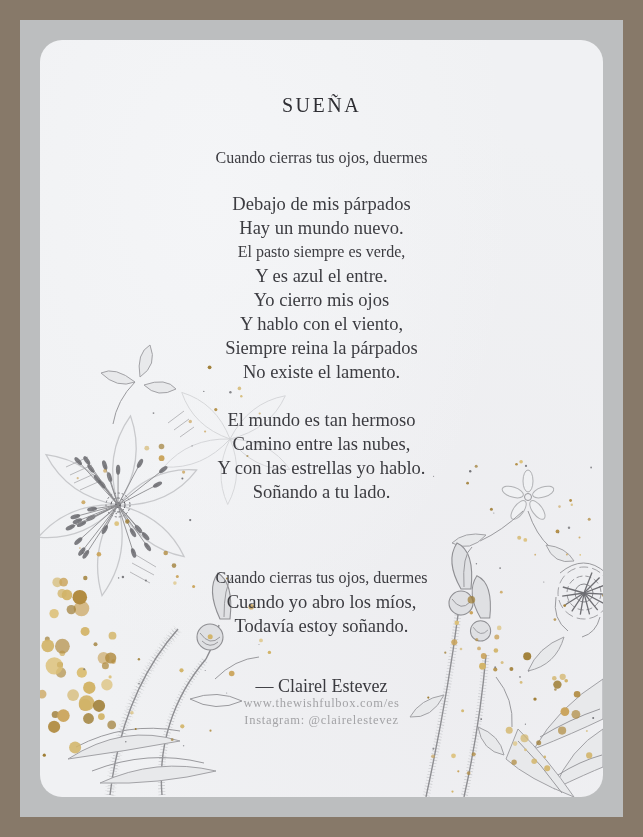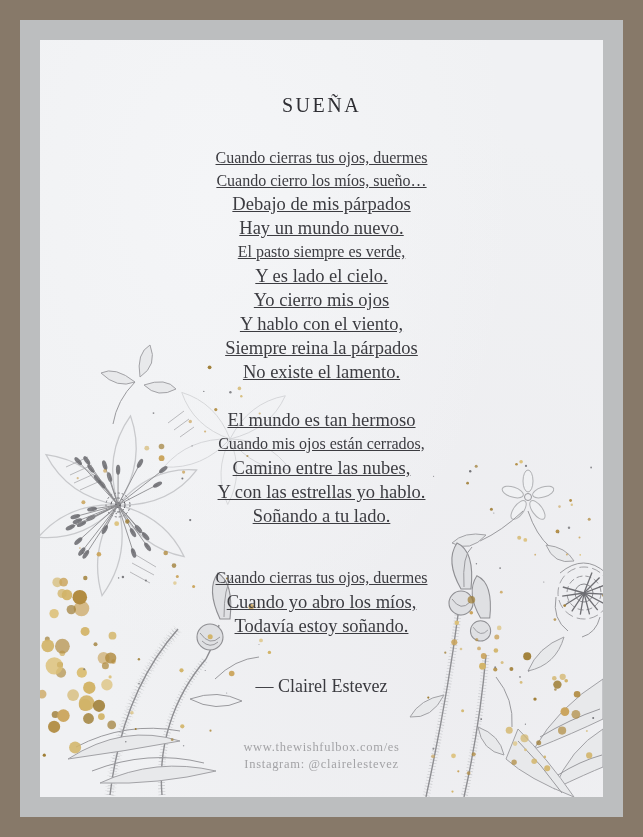--- a/index.html
+++ b/index.html
@@ -1,34 +1,34 @@
 <!DOCTYPE html>
 <html><head>
 <meta charset="utf-8">
 <style>
   html,body{margin:0;padding:0;background:#877969;}
   #canvas{position:relative;width:643px;height:837px;background:#877969;overflow:hidden;
           font-family:"Liberation Serif","DejaVu Serif",serif;}
   .frame-gray{position:absolute;left:20px;top:20px;right:20px;bottom:20px;background:#bcbebf;}
   .page{position:absolute;left:40px;top:40px;right:40px;bottom:40px;background:#f0f1f3;
         background-image:radial-gradient(ellipse at 30% 20%, #f4f5f7 0%, rgba(244,245,247,0) 55%),
-                         radial-gradient(ellipse at 75% 80%, #ededf0 0%, rgba(237,237,240,0) 60%);}
+                         radial-gradient(ellipse at 75% 80%, #ededf0 0%, rgba(237,237,240,0) 60%);border-radius:22px;}
   .floral{position:absolute;pointer-events:none;}
   .floral.left{left:0;bottom:0;}
   .floral.right{right:0;bottom:0;}
   .txt{position:absolute;left:0;right:0;text-align:center;color:#3c3c41;z-index:3;}
   .title{top:54px;font-size:20px;letter-spacing:2.5px;color:#2e2e33;}
-  .stanza .ln{display:block;font-size:18.5px;line-height:24px;text-decoration:underline;}
+  .stanza .ln{display:block;font-size:18.5px;line-height:24px;}
   .stanza .ln.sm{font-size:16px;}
   .s1{top:106px;} .s1 .ln{line-height:23px;}
   .s2{top:152px;}
   .s3{top:368px;}
   .s4{top:526px;}
   .attr{top:636px;font-size:18px;color:#3a3a3f;}
-  .footer{top:699px;color:#a3a3a6;font-size:12.5px;letter-spacing:0.7px;line-height:17px;}
+  .footer{top:655px;color:#a3a3a6;font-size:12.5px;letter-spacing:0.7px;line-height:17px;}
   .stem{stroke:#8e8e92;stroke-width:1.4;fill:none;}
   .fuzz{stroke:#9da0a3;stroke-width:7;stroke-dasharray:.6 2.4;fill:none;opacity:.5;}
   .fuzz2{stroke:#b7b9bb;stroke-width:11;stroke-dasharray:.5 3.2;fill:none;opacity:.35;}
   .petal{stroke:#c8c9cc;stroke-width:1.3;fill:none;}
   .petal2{stroke:#d3d4d7;stroke-width:1.1;fill:none;}
   .leaf{fill:#e8e9eb;stroke:#a2a2a6;stroke-width:1;}
   .leafd{fill:#dfe0e3;stroke:#8f8f93;stroke-width:1.1;}
   .sketch{stroke:#9a9a9e;fill:none;stroke-width:1;}
   .hatch{stroke:#b2b2b6;stroke-width:.9;fill:none;}
 </style>
@@ -384,37 +384,35 @@
         <circle cx="158.0" cy="38.9" r="1.1" fill="#6e6e73" opacity="0.87"></circle>
         <circle cx="132.1" cy="141.1" r="0.9" fill="#6e6e73" opacity="0.82"></circle>
         <circle cx="65.6" cy="49.2" r="0.5" fill="#6e6e73" opacity="0.98"></circle>
         <circle cx="175.8" cy="155.1" r="0.5" fill="#6e6e73" opacity="0.92"></circle>
       </svg>
 
     <div class="txt title">SUEÑA</div>
 
     <div class="txt stanza s1">
       <span class="ln sm">Cuando cierras tus ojos, duermes</span>
-      <span class="ln sm">Cuando cierro los míos, sueño…</span>
     </div>
 
     <div class="txt stanza s2">
       <span class="ln">Debajo de mis párpados</span>
       <span class="ln">Hay un mundo nuevo.</span>
       <span class="ln sm">El pasto siempre es verde,</span>
-      <span class="ln">Y es lado el cielo.</span>
+      <span class="ln">Y es azul el entre.</span>
       <span class="ln">Yo cierro mis ojos</span>
       <span class="ln">Y hablo con el viento,</span>
       <span class="ln">Siempre reina la párpados</span>
       <span class="ln">No existe el lamento.</span>
     </div>
 
     <div class="txt stanza s3">
       <span class="ln">El mundo es tan hermoso</span>
-      <span class="ln sm">Cuando mis ojos están cerrados,</span>
       <span class="ln">Camino entre las nubes,</span>
       <span class="ln">Y con las estrellas yo hablo.</span>
       <span class="ln">Soñando a tu lado.</span>
     </div>
 
     <div class="txt stanza s4">
       <span class="ln sm">Cuando cierras tus ojos, duermes</span>
       <span class="ln">Cuando yo abro los míos,</span>
       <span class="ln">Todavía estoy soñando.</span>
     </div>

